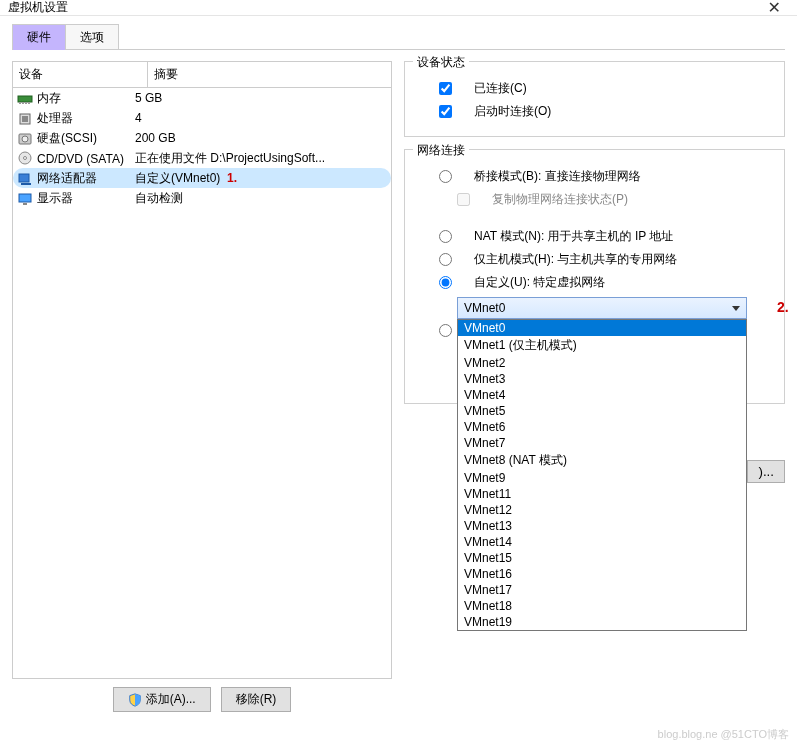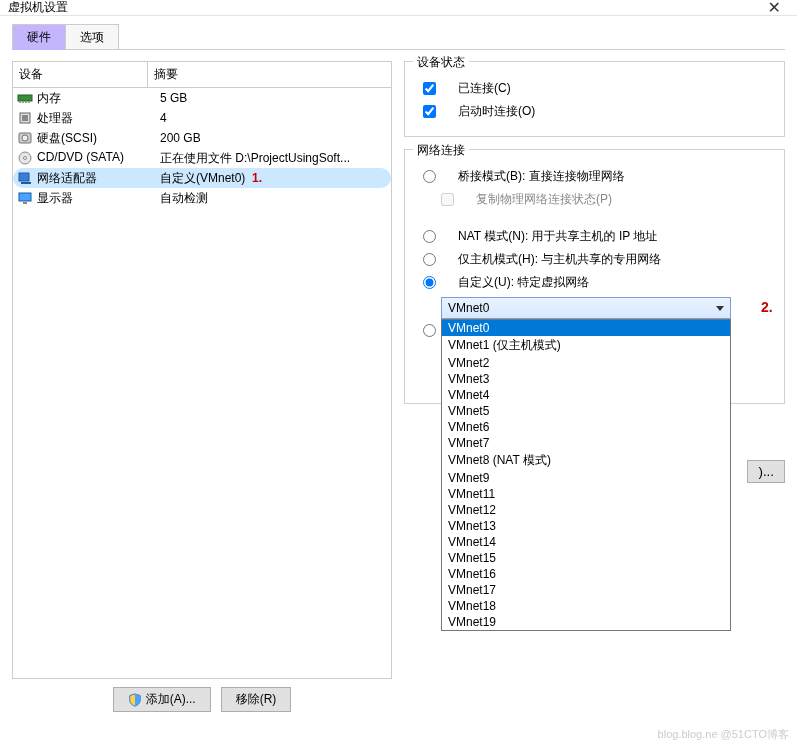--- a/index.html
+++ b/index.html
@@ -20,31 +20,31 @@
   
   .left-panel { width: 380px; display: flex; flex-direction: column; }
   .device-table { border: 1px solid #ccc; height: 618px; display: flex; flex-direction: column; }
   .device-header { display: flex; font-weight: normal; border-bottom: 1px solid #ccc; background: #fff; }
   .device-header .col1 { width: 135px; padding: 4px 6px; border-right: 1px solid #ccc; }
   .device-header .col2 { flex: 1; padding: 4px 6px; }
   .device-body { flex: 1; overflow: auto; }
   .device-row { display: flex; align-items: center; height: 20px; padding: 0 4px; cursor: pointer; }
   .device-row.selected { background: #cce8ff; border-radius: 10px; }
   .device-row .icon { width: 16px; height: 16px; margin-right: 4px; display: inline-flex; align-items: center; justify-content: center; }
-  .device-row .c1 { width: 143px; display: flex; align-items: flex-start; white-space: nowrap; overflow: hidden; }
+  .device-row .c1 { width: 118px; display: flex; align-items: flex-end; white-space: nowrap; overflow: hidden; }
   .device-row .c2 { flex: 1; white-space: nowrap; overflow: hidden; text-overflow: ellipsis; }
   .annot1 { color: #cc0000; font-weight: bold; }
 
   .left-buttons { display: flex; justify-content: center; gap: 10px; margin-top: 8px; }
   .btn { padding: 3px 14px; border: 1px solid #adadad; background: #e1e1e1; cursor: pointer; font-size: 12px; display: inline-flex; align-items: center; gap: 4px; }
   .shield { width: 14px; height: 14px; }
 
   
   .right-panel { flex: 1; display: flex; flex-direction: column; gap: 12px; position: relative; }
-  .group { border: 1px solid #d0d0d0; padding: 14px 12px 10px 12px; position: relative; }
+  .group { border: 1px solid #d0d0d0; padding: 14px 12px 10px 28px; position: relative; }
   .group-title { position: absolute; top: -8px; left: 8px; background: #fff; padding: 0 4px; font-size: 12px; }
   .checkbox-row, .radio-row { display: flex; align-items: center; margin: 4px 0 6px 6px; gap: 22px; }
   .checkbox-row input, .radio-row input { margin: 0; }
   .indent { margin-left: 24px; color: #888; }
   .indent input { accent-color: #888; }
   .radio-row label { white-space: nowrap; }
 
   .select-wrap { margin: 2px 0 4px 24px; position: relative; }
   .selectbox { width: 290px; height: 22px; border: 1px solid #7a9fd6; background: linear-gradient(#eaf3ff,#d6e8ff); display: flex; align-items: center; padding: 0 18px 0 6px; position: relative; cursor: pointer; }
   .selectbox::after { content: ""; position: absolute; right: 6px; top: 8px; width: 0; height: 0; border-left: 4px solid transparent; border-right: 4px solid transparent; border-top: 5px solid #333; }

